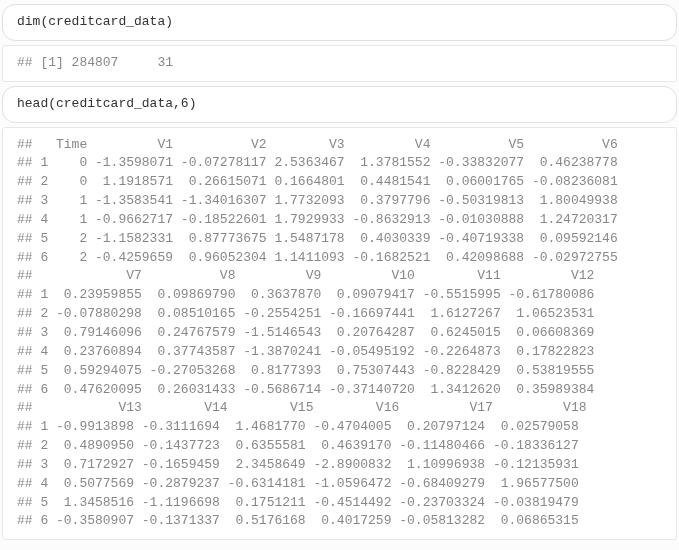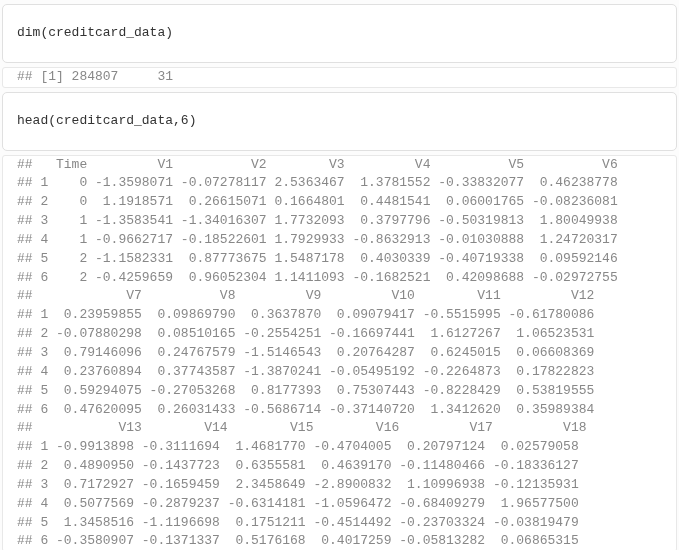--- a/index.html
+++ b/index.html
@@ -6,31 +6,31 @@
     margin: 0;
     padding: 0;
     font-family: Consolas, 'Courier New', monospace;
     font-size: 13px;
     background: #fcfcfc;
     color: #333;
     width: 679px;
   }
   .code-cell {
     border: 1px solid #e0e0e0;
-    border-radius: 5px;
+    border-radius: 13px;
     background: #fff;
-    padding: 19px 14px;
+    padding: 8px 14px;
     margin: 4px 2px;
     color: #333;
   }
   .out-cell {
     border: 1px solid #e8e8e8;
     border-radius: 3px;
     background: #fff;
-    padding: 0 14px;
+    padding: 8px 14px;
     margin: 4px 2px;
   } 
   .fn { color: #333; }
   pre {
     margin: 0;
     font-family: Consolas, 'Courier New', monospace;
     font-size: 13px;
     line-height: 1.45;
     white-space: pre;
   }

